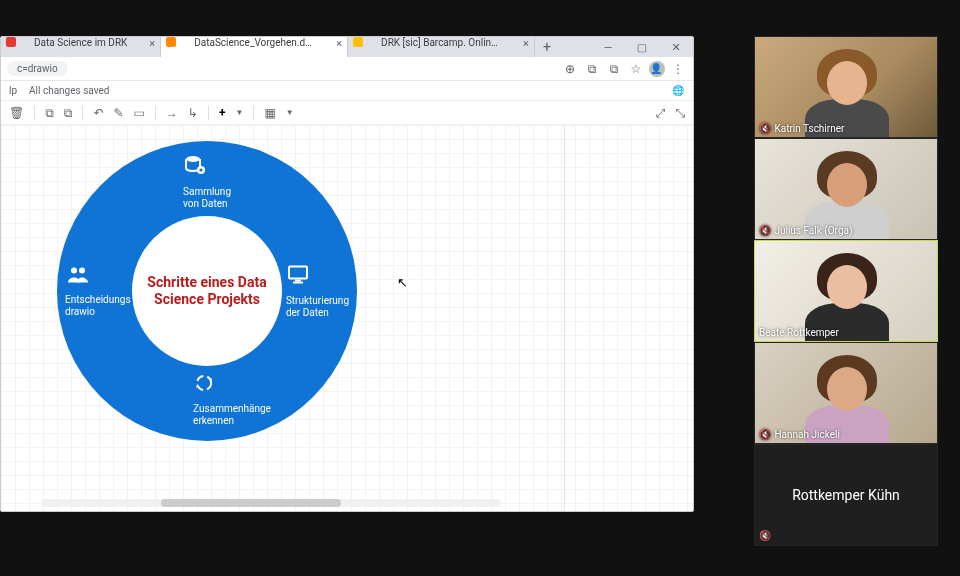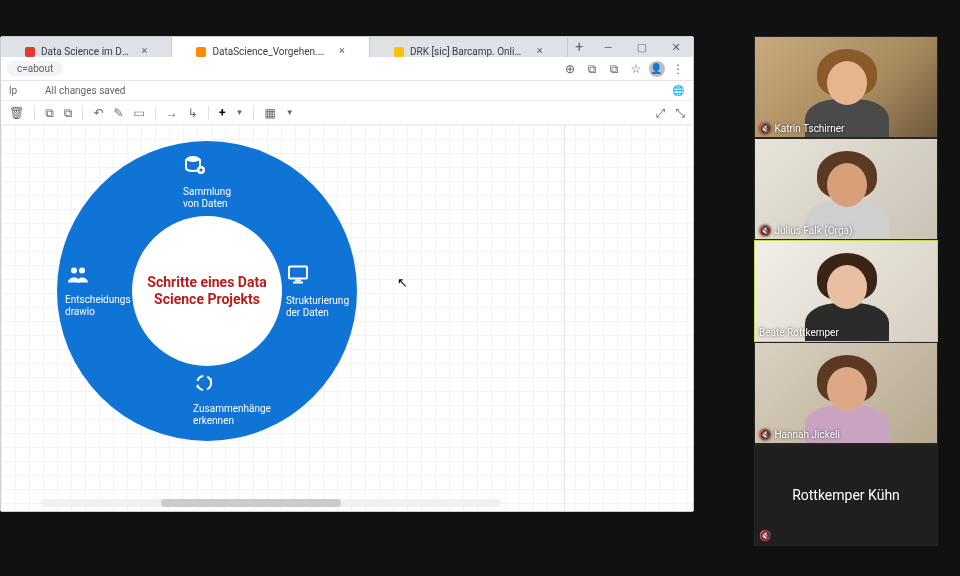--- a/index.html
+++ b/index.html
@@ -23,23 +23,23 @@
   }
   .tab-strip {
     height: 20px;
     background: #dee1e6;
     display: flex;
     align-items: stretch;
     font-size: 10px;
     color: #3c4043;
   }
   .tab {
-    display: flex; align-items: flex-end;
-    padding: 0 24px;
-    gap: 6px;
+    display: flex; align-items: flex-start;
+    padding: 0 5px;
+    gap: 18px;
     border-right: 1px solid #c8cbd0;
     min-width: 0;
   }
   .tab.active { background: #fff; }
   .tab .favicon {
     width: 10px; height: 10px; border-radius: 2px; flex: 0 0 auto;
   }
   .tab .title { white-space: nowrap; overflow: hidden; text-overflow: ellipsis; max-width: 120px; }
   .tab .close { color: #5f6368; font-size: 11px; margin-left: 4px; }
   .tab-add { width: 24px; display:flex; align-items:center; justify-content:center; color:#5f6368; font-size:14px;}
@@ -56,21 +56,21 @@
   }
   .addr-text { flex: 0 0 auto; background:#f1f3f4; border-radius:12px; padding:2px 10px; }
   .addr-spacer { flex:1; }
   .addr-icon { width:18px; text-align:center; font-size:12px; color:#5f6368; }
   .addr-avatar { width:16px; height:16px; border-radius:50%; background:#bdbdbd; display:flex; align-items:center; justify-content:center; font-size:10px;}
   .menu-bar {
     height: 20px;
     border-bottom: 1px solid #eee;
     display:flex; align-items:center;
     font-size: 10px; color:#5f6368;
-    padding: 0 8px; gap: 28px;
+    padding: 0 8px; gap: 12px;
   }
   .toolbar {
     height: 24px;
     border-bottom: 1px solid #eee;
     display:flex; align-items:center;
     padding: 0 8px; gap: 10px;
     color:#666; font-size:12px;
     position: relative;
   }
   .toolbar .sep { width:1px; height:14px; background:#e0e0e0; }
@@ -192,21 +192,21 @@
       </div>
       <div class="tab-add">+</div>
       <div class="win-controls">
         <span>—</span>
         <span>▢</span>
         <span>✕</span>
       </div>
     </div>
 
     <div class="addr-bar">
-      <span class="addr-text">c=about</span>
+      <span class="addr-text">c=drawio</span>
       <span class="addr-spacer"></span>
       <span class="addr-icon">⊕</span>
       <span class="addr-icon">⧉</span>
       <span class="addr-icon">⧉</span>
       <span class="addr-icon">☆</span>
       <span class="addr-avatar">👤</span>
       <span class="addr-icon">⋮</span>
     </div>
 
     <div class="menu-bar">

